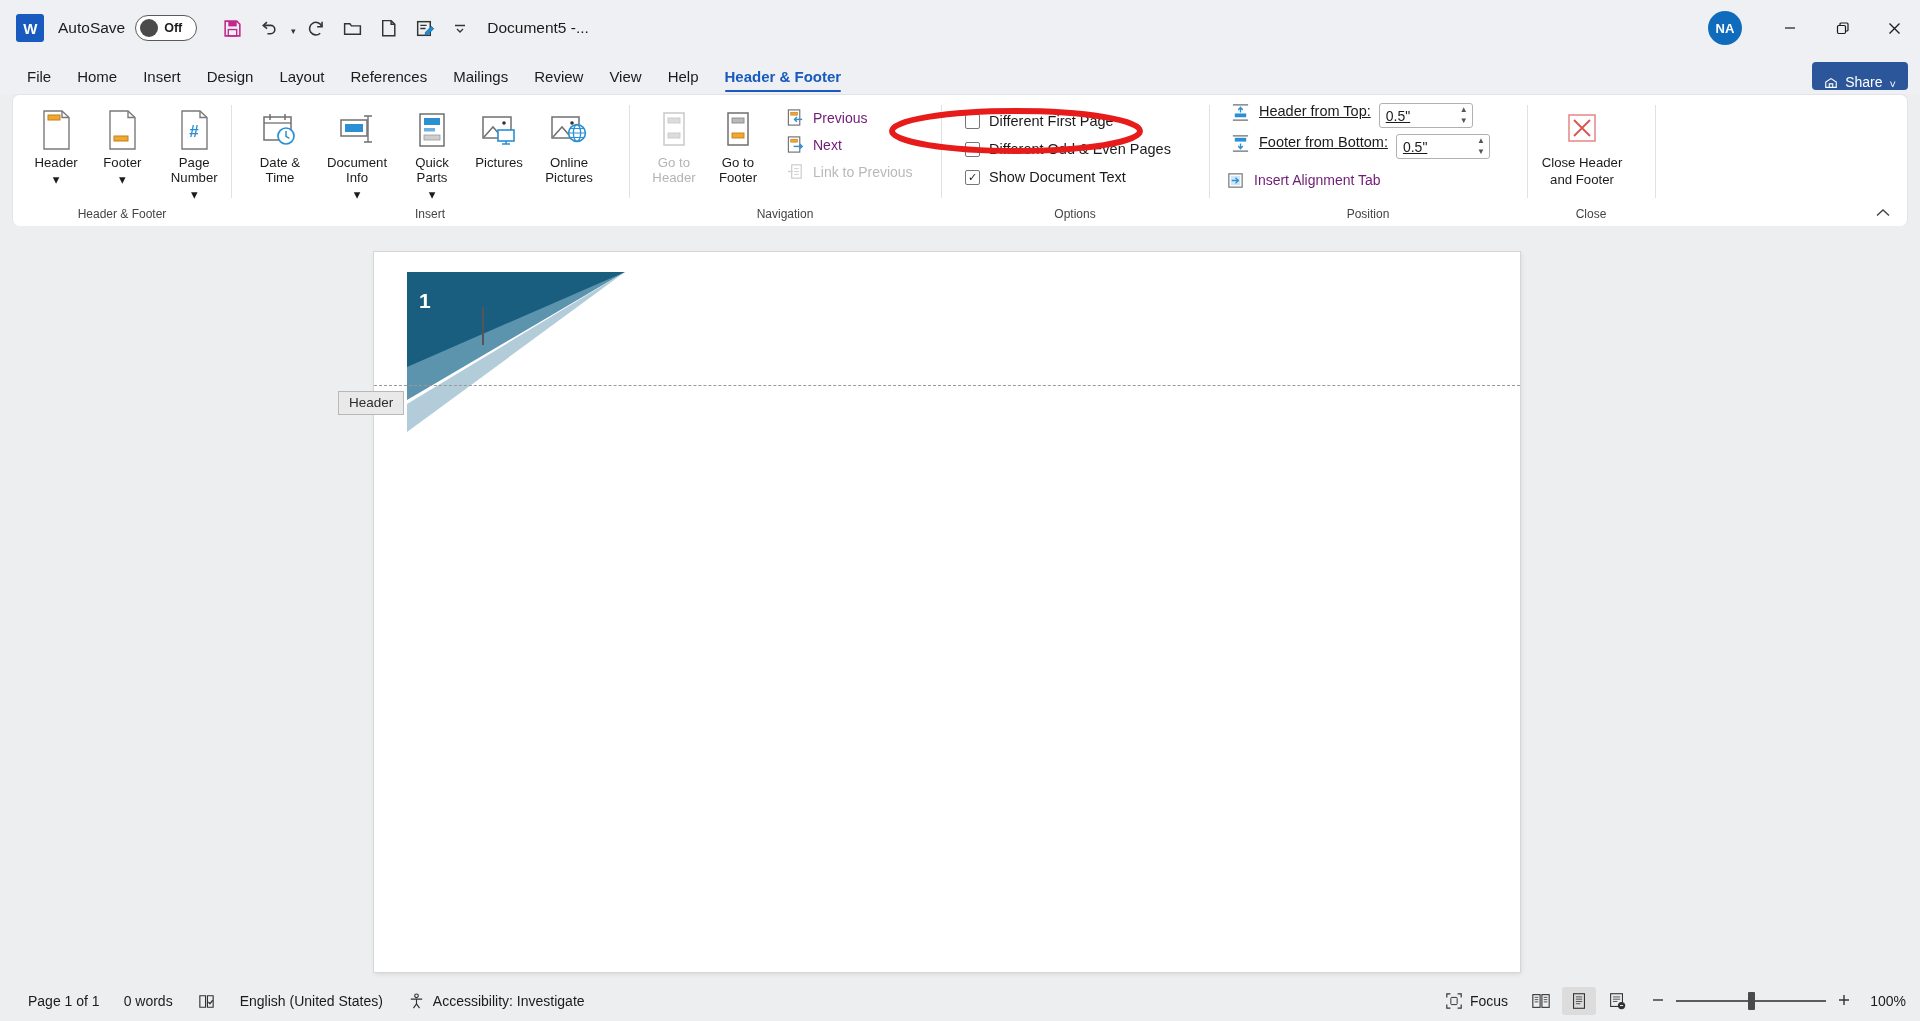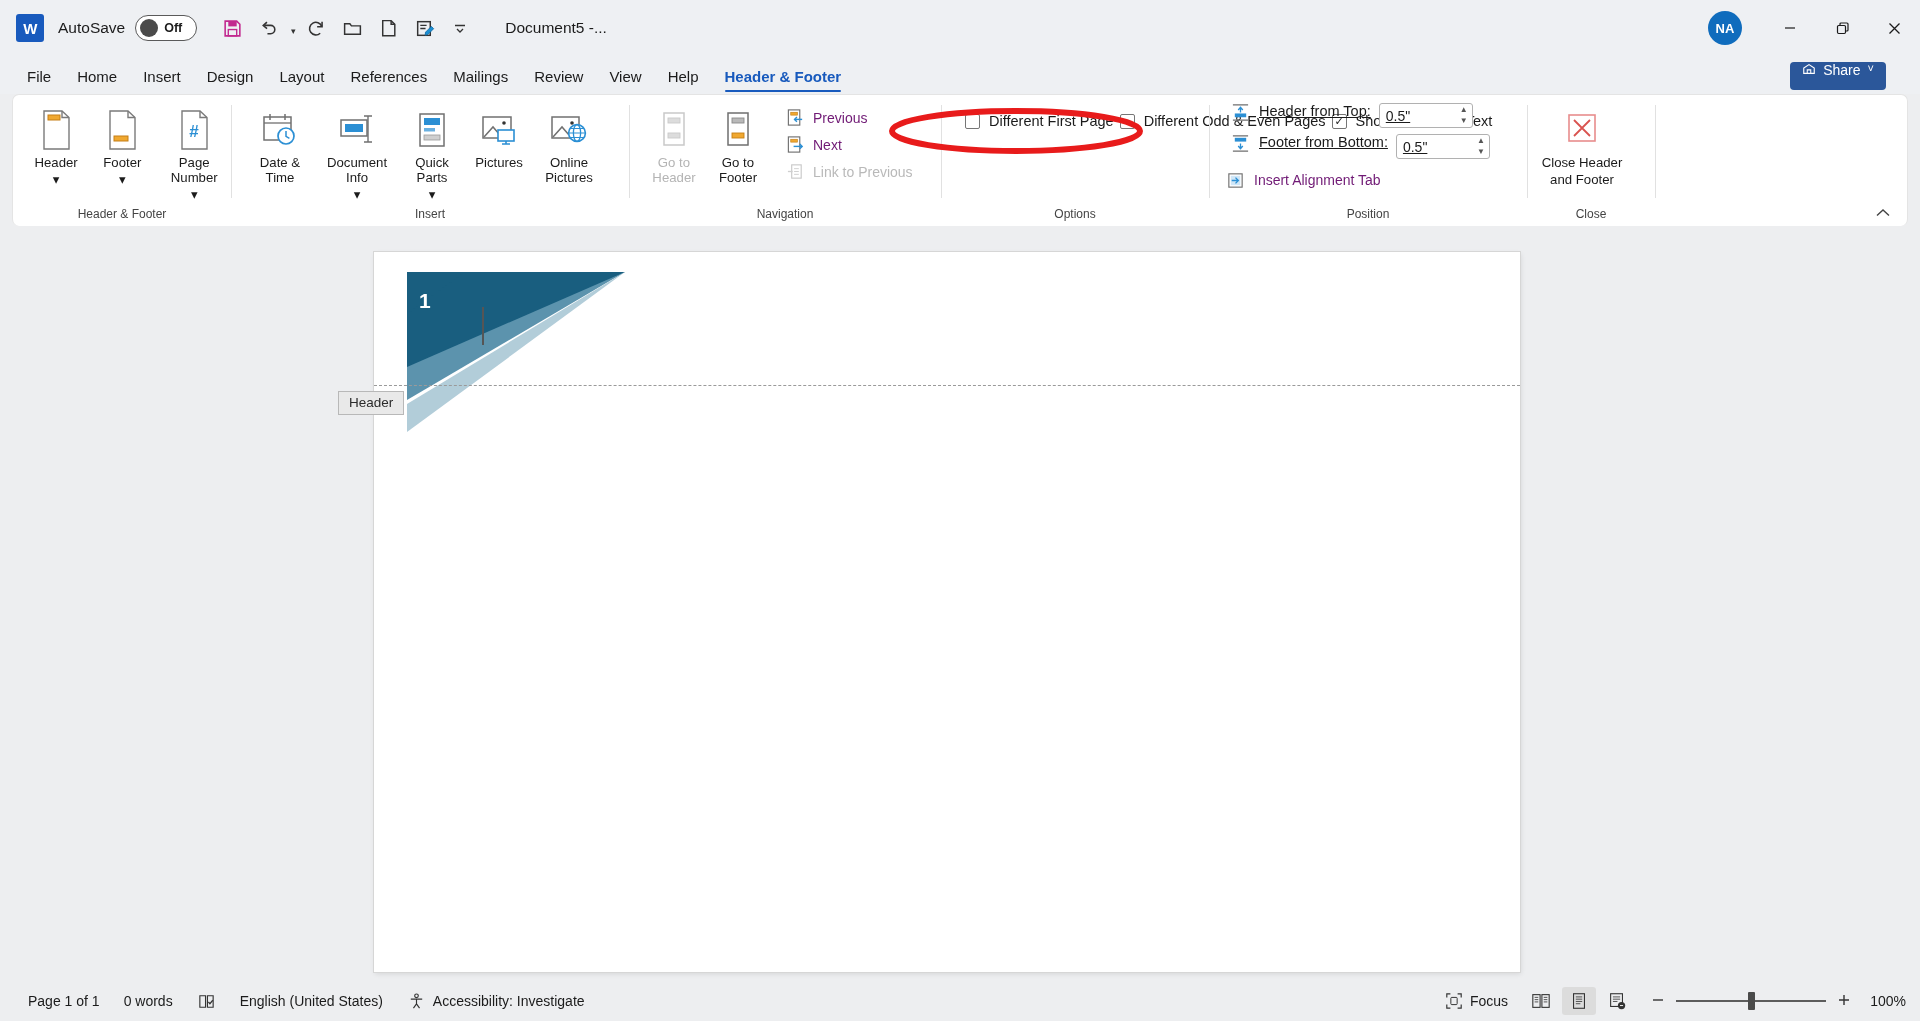--- a/index.html
+++ b/index.html
@@ -67,21 +67,21 @@
   }
   .qat-btn svg { display:block; }
   .caret-sm {
     width: 12px; height: 34px;
     display: flex; align-items: flex-end; justify-content: center;
     padding-bottom: 9px;
     font-size: 9px; color: #333;
   }
   .doc-title {
     font-size: 15.5px; color: #1b1b1b;
-    margin-left: 26px;
+    margin-left: 8px;
   }
   .searchbox {
     position: absolute;
     left: 716px; top: 11px;
     width: 520px; height: 34px;
     background: #fff;
     border: 1px solid #d2d2d2;
     border-radius: 4px;
     display: flex; align-items: center;
     padding-left: 14px;
@@ -124,25 +124,25 @@
   }
   .tab.active {
     color: #185abd; font-weight: 600;
   }
   .tab.active::after {
     content: ""; position: absolute;
     left: 13px; right: 13px; bottom: 2px;
     height: 2.5px; background: #185abd; border-radius: 2px;
   }
   .share-btn {
-    position: absolute; right: 34px; bottom: 4px;
+    position: absolute; right: 12px; bottom: 4px;
     background: #2b579a; color: #fff;
     font-size: 14px;
     height: 28px; border-radius: 4px;
-    display: flex; align-items: flex-start;
+    display: flex; align-items: flex-end;
     padding: 0 12px; gap: 7px;
   }
 
   
   .ribbon {
     flex: 0 0 132px;
     height: 132px;
     background: #fff;
     margin: 0 12px;
     border-radius: 7px;
@@ -615,21 +615,21 @@
                 </svg>
             </span>
             <span>Link to Previous</span>
           </div>
         </div>
       </div>
       <div class="glabel">Navigation</div>
     </div>
 
     <div class="rgroup" style="width:268px">
-      <div class="gbody" style="flex-direction:row;padding-left:18px;padding-top:12px">
+      <div class="gbody" style="flex-direction:column;padding-left:18px;padding-top:12px">
         <div class="chkrow">
           <span class="chkbox"></span>
           <span>Different First Page</span>
         </div>
         <div class="chkrow">
           <span class="chkbox"></span>
           <span>Different Odd &amp; Even Pages</span>
         </div>
         <div class="chkrow">
           <span class="chkbox">✓</span>

